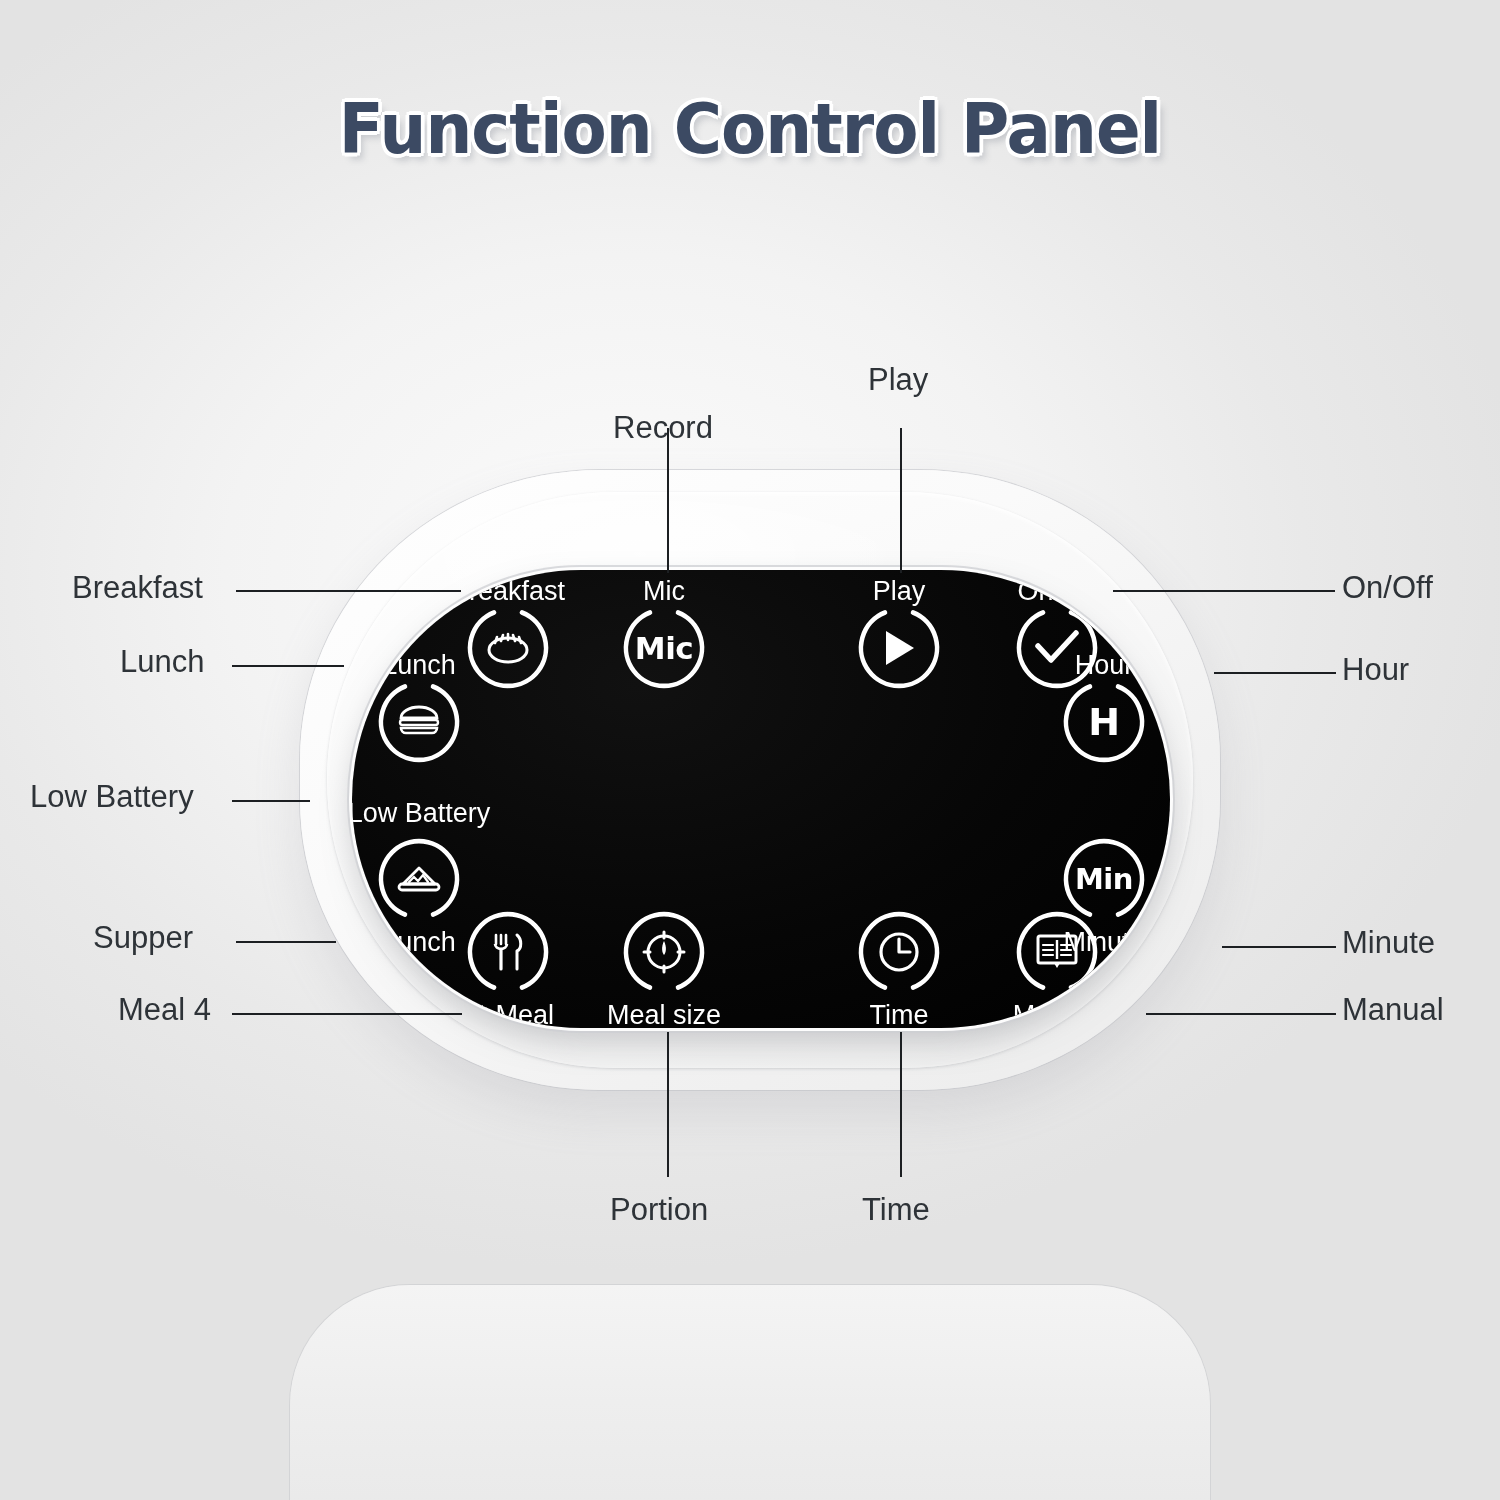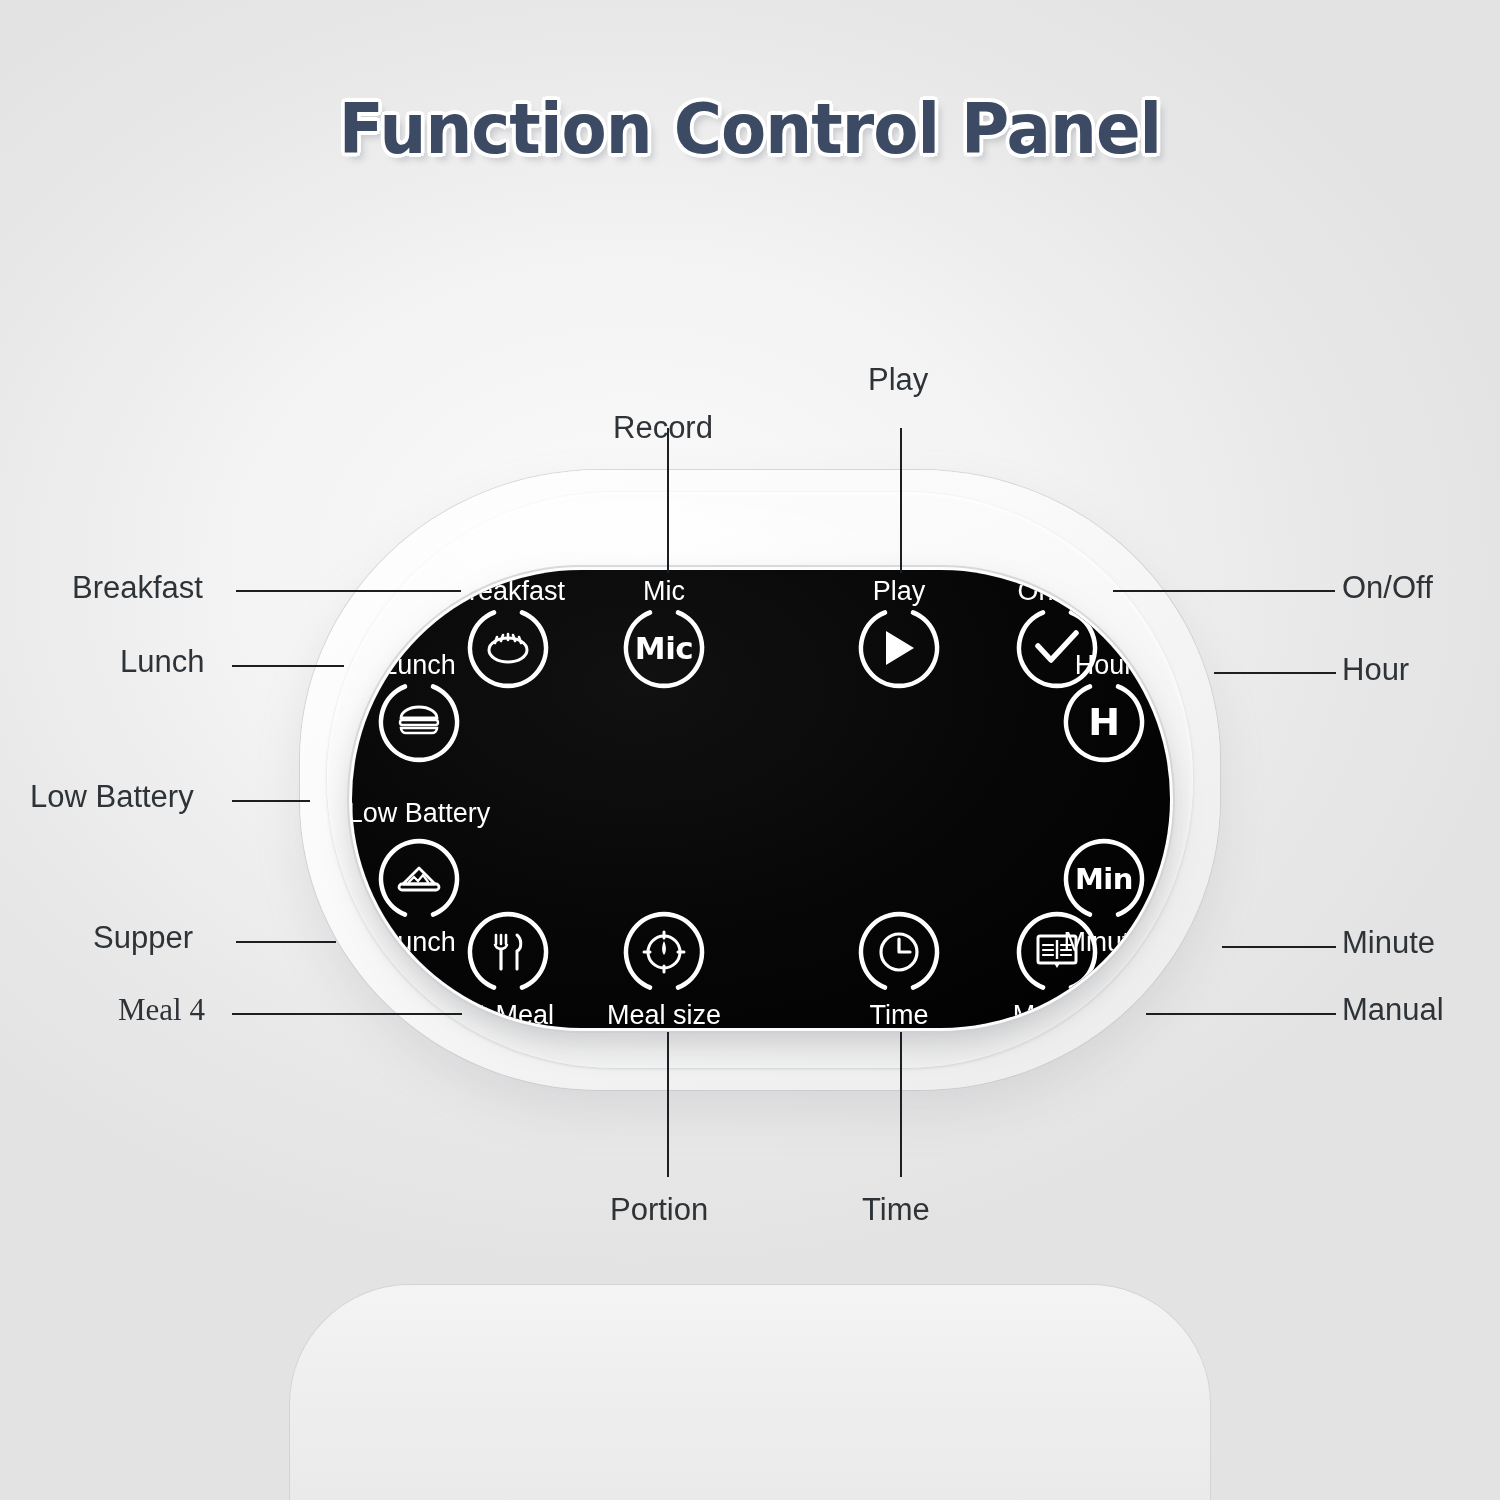--- a/index.html
+++ b/index.html
@@ -324,21 +324,21 @@
 </div>
 <div class="callout">
   <span class="lbl" style="left:30px;top:779px;">Low Battery</span>
   <span class="lead h" style="left:232px;top:800px;width:78px;"></span>
 </div>
 <div class="callout">
   <span class="lbl" style="left:93px;top:920px;">Supper</span>
   <span class="lead h" style="left:236px;top:941px;width:100px;"></span>
 </div>
 <div class="callout">
-  <span class="lbl" style="left:118px;top:992px;font-family:Liberation Serif, serif;">Meal 4</span>
+  <span class="lbl" style="left:118px;top:992px;">Meal 4</span>
   <span class="lead h" style="left:232px;top:1013px;width:230px;"></span>
 </div>
 
 <div class="callout">
   <span class="lbl" style="left:1342px;top:570px;">On/Off</span>
   <span class="lead h" style="left:1113px;top:590px;width:222px;"></span>
 </div>
 <div class="callout">
   <span class="lbl" style="left:1342px;top:652px;">Hour</span>
   <span class="lead h" style="left:1214px;top:672px;width:122px;"></span>

